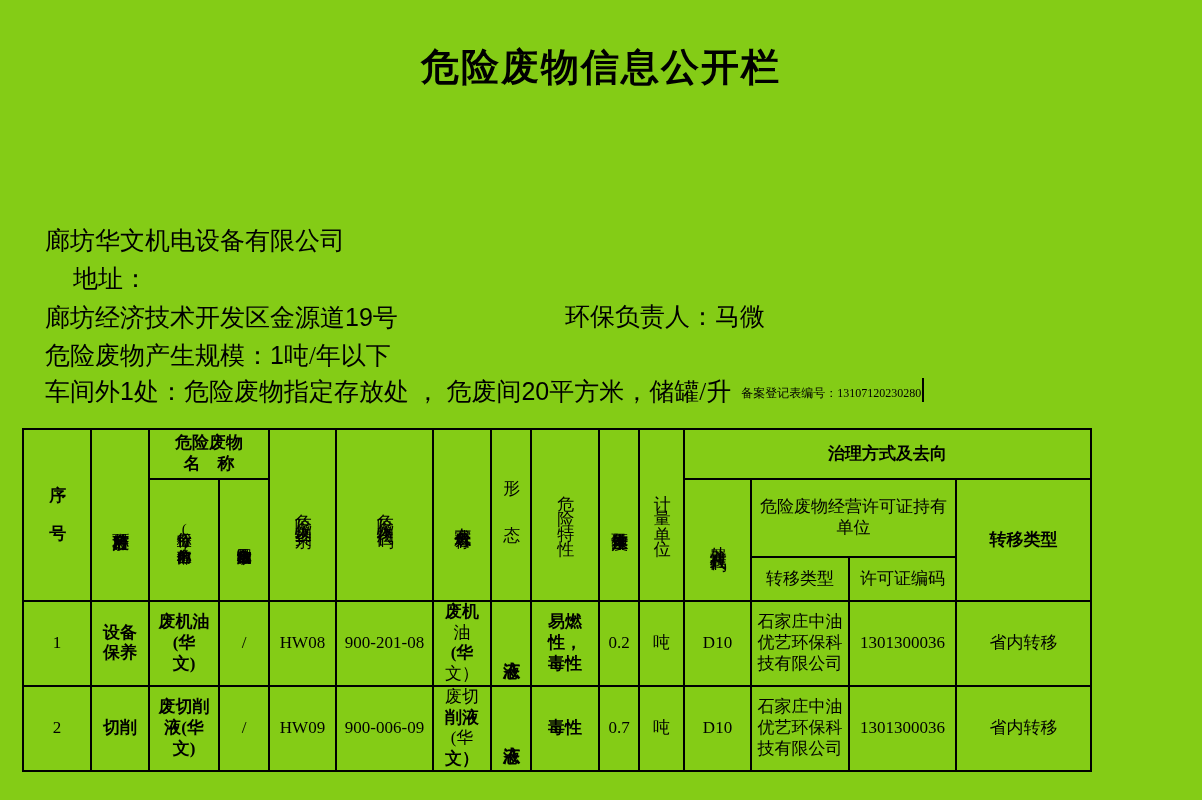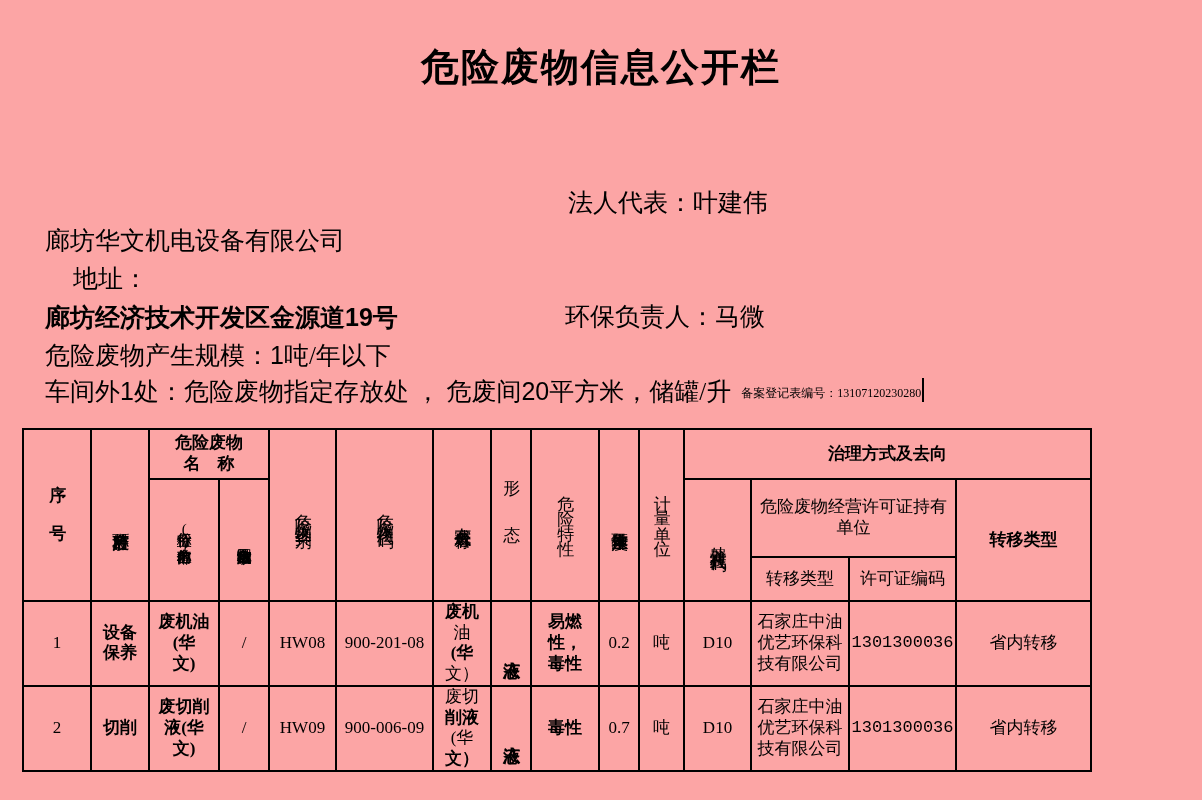--- a/index.html
+++ b/index.html
@@ -1,54 +1,53 @@
 <!DOCTYPE html>
 <html><head>
 <meta charset="utf-8">
 <style>
   html,body{margin:0;padding:0;background:#fff;}
-  #page{position:relative;width:1202px;height:800px;background:#fca5a5;overflow:hidden;
+  #page{position:relative;width:1202px;height:800px;background:#84cc16;overflow:hidden;
         font-family:"Liberation Serif","DejaVu Serif",serif;color:#000;}
   .title{position:absolute;top:42px;left:0;width:1202px;text-align:center;
          font-size:38px;font-weight:bold;letter-spacing:2px;}
   .info{position:absolute;font-size:25px;white-space:nowrap;line-height:34px;}
   .b{font-weight:bold;}
   .num{font-family:"Liberation Sans","DejaVu Sans",sans-serif;}
   .note{font-size:12px;margin-left:10px;vertical-align:3px;}
   .caret{display:inline-block;width:2px;height:24px;background:#000;vertical-align:-2px;margin-left:1px;}
   #l1L{left:45px;top:186px;} #l1R{left:568px;top:186px;}
   #l2{left:45px;top:224px;}  #l3{left:45px;top:262px;margin-left:28px;}
-  #l4L{left:45px;top:300px;font-weight:bold;} #l4R{left:565px;top:300px;}
+  #l4L{left:45px;top:300px;} #l4R{left:565px;top:300px;}
   #l5{left:45px;top:338px;}  #l6{left:45px;top:374px;}
 
   table.waste{position:absolute;left:22px;top:428px;border-collapse:collapse;table-layout:fixed;width:1068px;}
   table.waste td{border:2px solid #000;text-align:center;vertical-align:middle;
                  font-size:17px;line-height:1.22;padding:0;overflow:hidden;white-space:pre-line;}
   tr.hr1{height:50px;} tr.hr2{height:78px;} tr.hr3{height:44px;}
   tr.dr1{height:84px;} tr.dr2{height:76px;}
   td.bold{font-weight:bold;}
   td.left{text-align:left;padding-left:5px;padding-right:2px;}
   .vert{writing-mode:vertical-rl;text-orientation:upright;display:inline-block;white-space:normal;}
   .ls0{letter-spacing:0;} .ls1{letter-spacing:1px;} .ls2{letter-spacing:2px;}
   .ls4{letter-spacing:4px;} .ls15{letter-spacing:15px;} .ls40{letter-spacing:40px;}
   .ls45{letter-spacing:45px;}
   .small{font-size:15px;}
   .vh96{height:96px;} .vh80{height:80px;}
   td.company{font-size:17px;line-height:19px;}
-  td.licenseno{font-family:Liberation Mono, monospace;font-size:21px;padding-left:2px;}
+  td.licenseno{font-family:Liberation Serif, serif;font-size:21px;padding-left:2px;}
   td.comp{line-height:20px;}
 </style>
 </head>
 <body>
 
 <div id="page">
 
   <div class="title">危险废物信息公开栏</div>
 
-  <div class="info" id="l1R"><span>法人代表：叶建伟</span></div>
   <div class="info" id="l2"><span>廊坊华文机电设备有限公司</span></div>
   <div class="info" id="l3"><span>地址：</span></div>
   <div class="info" id="l4L"><span>廊坊经济技术开发区金源道</span><span class="num">19</span><span>号</span></div>
   <div class="info" id="l4R"><span>环保负责人：马微</span></div>
   <div class="info" id="l5"><span>危险废物产生规模：</span><span class="num">1</span><span>吨/年以下</span></div>
   <div class="info" id="l6"><span><span>车间外</span><span class="num">1</span><span>处：危险废物指定存放处 ， 危废间</span><span class="num">20</span><span>平方米，储罐/升</span></span><span class="note">备案登记表编号：13107120230280</span><span class="caret"></span></div>
 
   <table class="waste">
     <colgroup>
       <col style="width:68px">

